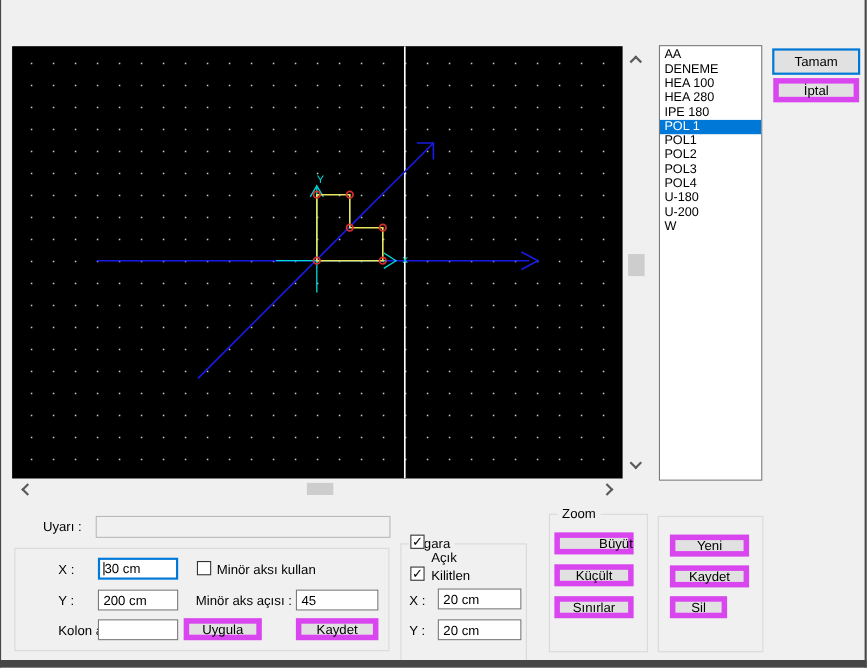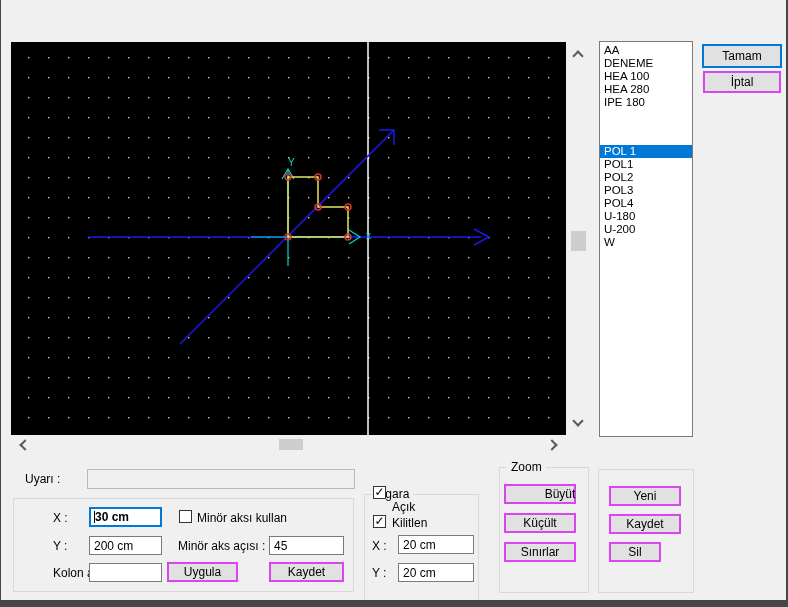--- a/index.html
+++ b/index.html
@@ -35,24 +35,24 @@
   .chev.down  { left:6px; bottom:10px; transform:rotate(-45deg); }
   .chev.left  { left:10px; top:4px;  transform:rotate(45deg); }
   .chev.right { right:10px; top:4px; transform:rotate(225deg); }
   
   .listbox {
     position:absolute; left:598px; top:41px; width:94px; height:396px;
     background:#ffffff; border:1px solid #7a7a7a; overflow:hidden;
     font-size:11.5px; padding-top:2px;
   }
   .listbox .row { height:13px; line-height:13px; padding-left:4px; white-space:nowrap; color:#000; }
-  .listbox .row.sel { background:#0078d7; color:#ffffff;margin-top:36px; }
+  .listbox .row.sel { background:#0078d7; color:#ffffff; }
   
   .btn {
-    position:absolute; background:#e1e1e1; border:2px solid #d946ef;
+    position:absolute; background:#e1e1e1; border:5px solid #d946ef;
     font-size:12px; color:#000; display:flex; align-items:center; justify-content:center;
     font-family:"Liberation Sans", sans-serif;
   }
   .btn.default { border:2px solid #0078d7; }
   
   .lbl { position:absolute; font-size:12px; color:#000; white-space:nowrap; }
   .field {
     position:absolute; background:#ffffff; border:1px solid #7a7a7a;
     font-size:12px; color:#000; padding:2px 0 0 4px; overflow:hidden; white-space:nowrap;
   }
@@ -634,27 +634,27 @@
       <div class="row">POL3</div>
       <div class="row">POL4</div>
       <div class="row">U-180</div>
       <div class="row">U-200</div>
       <div class="row">W</div>
     </div>
 
   <div class="btn default" style="left:701px; top:44px; width:80px; height:24px;">Tamam</div>
   <div class="btn" style="left:702px; top:71px; width:78px; height:22px;">İptal</div>
 
-  <span class="lbl" style="left:24px; top:472px;text-align:right;">Uyarı :</span>
+  <span class="lbl" style="left:38px; top:472px;text-align:right;">Uyarı :</span>
   <div class="field disabled" style="left:86px; top:469px; width:268px; height:20px;"></div>
 
   <div class="group" style="left:12px; top:498px; width:341px; height:94px;"></div>
 
   <span class="lbl" style="left:52px; top:511px;">X :</span>
-  <div class="field focus" style="left:88px; top:507px; width:73px; height:20px;font-weight:bold;"><span class="caret"></span><span>30 cm</span></div>
+  <div class="field focus" style="left:88px; top:507px; width:73px; height:20px;"><span class="caret"></span><span>30 cm</span></div>
 
   <span class="lbl" style="left:52px; top:539px;">Y :</span>
   <div class="field" style="left:88px; top:536px; width:73px; height:19px;">200 cm</div>
 
   <span class="lbl" style="left:52px; top:566px;">Kolon adı :</span>
   <div class="field" style="left:88px; top:563px; width:73px; height:19px;"></div>
 
   <span class="cb" style="left:178px; top:510px;"></span>
   <span class="lbl" style="left:196px; top:511px;">Minör aksı kullan</span>
 

